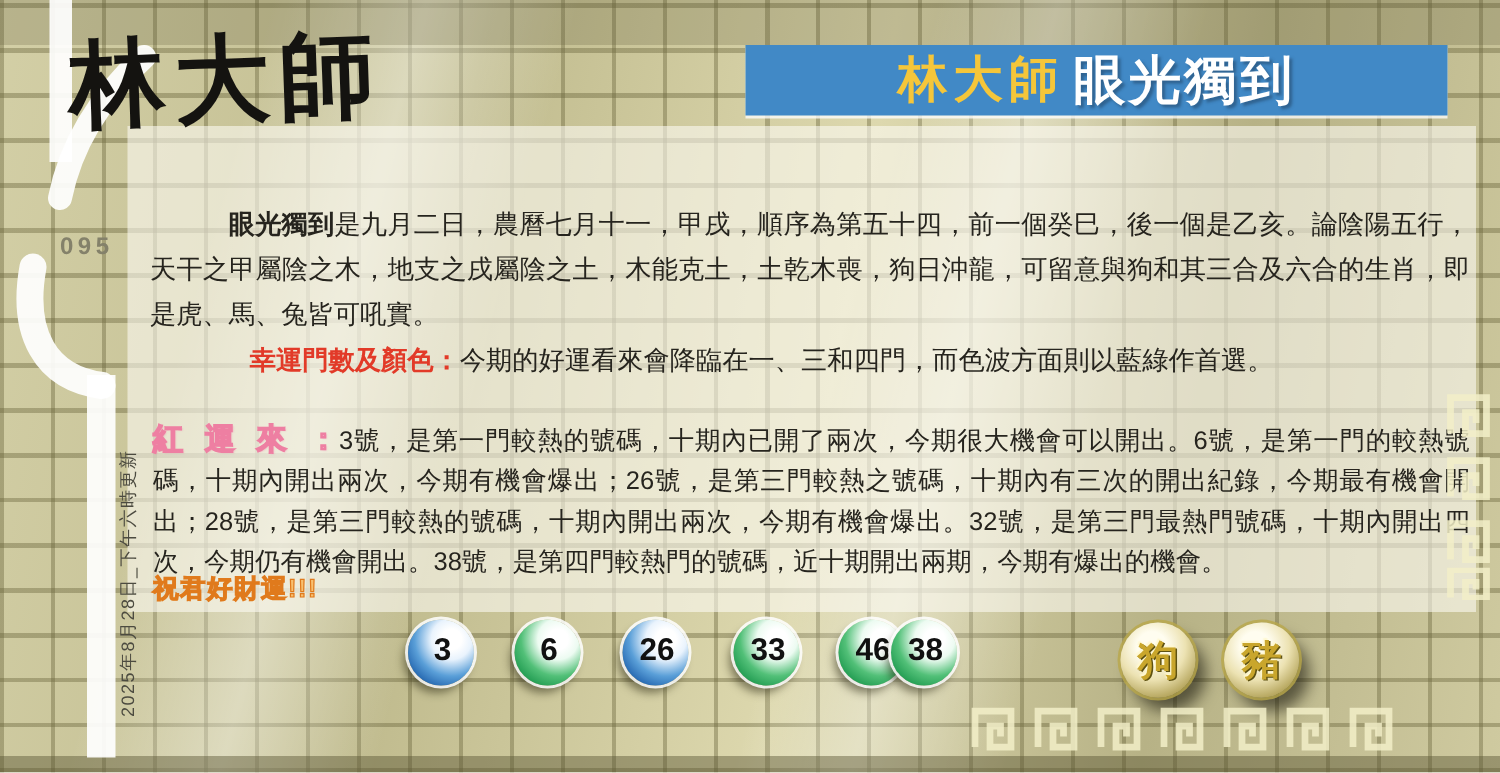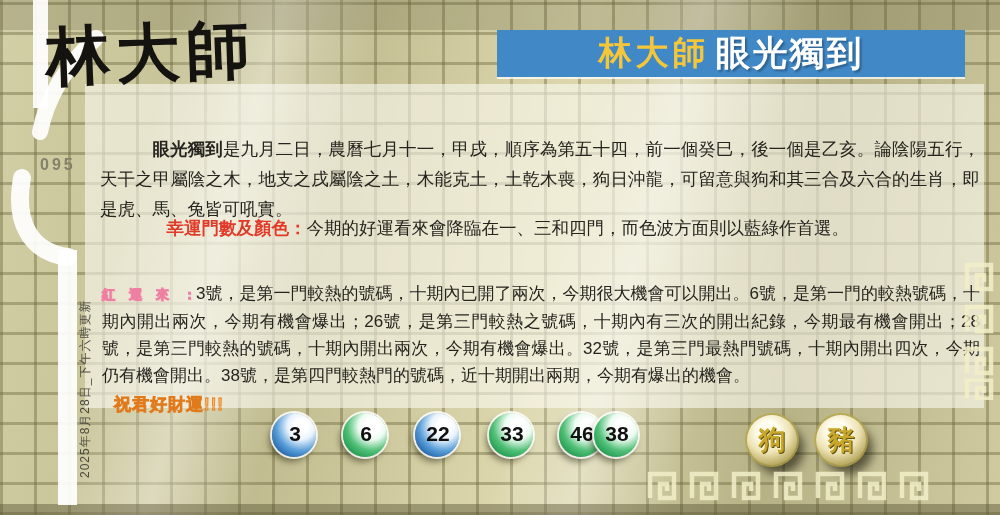--- a/index.html
+++ b/index.html
@@ -32,30 +32,30 @@
     box-shadow:0 2px 0 rgba(255,255,255,.75);
   }
   .banner-name{color:#f5c63a;font-size:33px;letter-spacing:4px;font-weight:bold;}
   .banner-slogan{color:#ffffff;font-size:35px;font-weight:bold;letter-spacing:2px;text-shadow:2px 2px 2px rgba(30,60,90,.5);}
   .headline{
     position:absolute;left:118px;top:92px;font-size:22px;font-weight:bold;color:#1d7ac2;letter-spacing:2px;
   }
   .para1{position:absolute;left:100px;top:134px;width:880px;font-size:17.5px;line-height:30px;
     color:#26241e;text-align:justify;text-indent:3em;margin:0;}
   .para1 .lead{font-weight:bold;}
-  .lucky-line{position:absolute;left:100px;top:216px;width:880px;font-size:17.5px;color:#26241e;text-indent:3.8em;margin:0;}
+  .lucky-line{position:absolute;left:100px;top:228px;width:880px;font-size:17.5px;color:#26241e;text-indent:3.8em;margin:0;}
   .lucky-label{color:#e23a28;font-weight:bold;}
   .hot-para{position:absolute;left:102px;top:280px;width:878px;font-size:17px;line-height:27px;
     color:#26241e;text-align:justify;margin:0;}
   .hot-label{
-    color:#fbd5e2;-webkit-text-stroke:1px #ee7fa2;font-weight:bold;font-size:13px;
+    color:#fbd5e2;-webkit-text-stroke:1px #ee7fa2;font-weight:bold;font-size:20px;
     letter-spacing:14px;text-shadow:1px 1px 1px rgba(238,127,162,.35);
   }
   .wish{position:absolute;left:102px;top:381px;font-size:17px;font-weight:bold;
-    color:#f8c070;-webkit-text-stroke:.8px #e07a1c;letter-spacing:1px;margin:12px;}
+    color:#f8c070;-webkit-text-stroke:.8px #e07a1c;letter-spacing:1px;margin:0;}
   .ball{
     position:absolute;top:413px;width:44px;height:44px;border-radius:50%;
     display:flex;align-items:center;justify-content:center;
     box-shadow:0 0 0 2px rgba(255,255,255,.85), -3px 5px 6px rgba(35,33,12,.5);
   }
   .ball[data-color="blue"]{
     background:radial-gradient(circle at 66% 30%, #ffffff 16%, #e9f3fd 32%, #5a9fd8 58%, #1a5ca8 84%, #123f78 100%);
   }
   .ball[data-color="green"]{
     background:radial-gradient(circle at 66% 30%, #ffffff 16%, #ecfbf1 32%, #52c078 58%, #18954a 84%, #0d6b35 100%);
@@ -108,21 +108,21 @@
 
   <p class="wish">祝君好財運!!!</p>
 
   <div class="ball" style="left:272px" data-color="blue">
     <span class="ball-num">3</span>
   </div>
   <div class="ball" style="left:343px" data-color="green">
     <span class="ball-num">6</span>
   </div>
   <div class="ball" style="left:415px" data-color="blue">
-    <span class="ball-num">22</span>
+    <span class="ball-num">26</span>
   </div>
   <div class="ball" style="left:489px" data-color="green">
     <span class="ball-num">33</span>
   </div>
   <div class="ball" style="left:559px" data-color="green">
     <span class="ball-num">46</span>
   </div>
   <div class="ball" style="left:594px" data-color="green">
     <span class="ball-num">38</span>
   </div>

